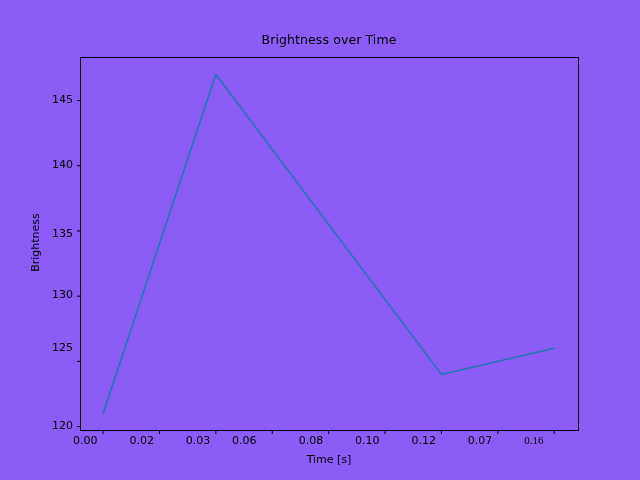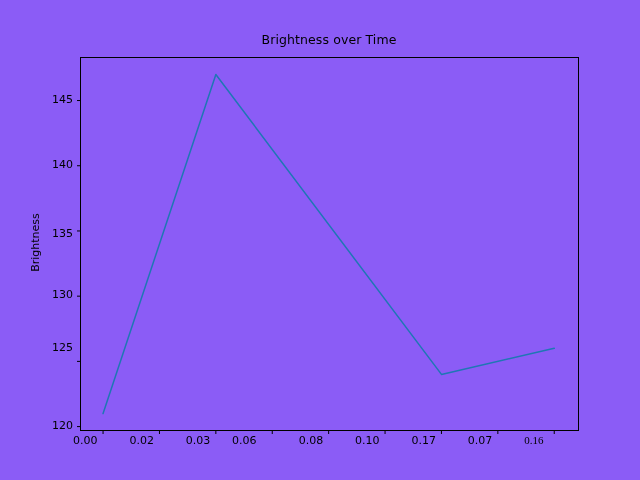--- a/index.html
+++ b/index.html
@@ -75,20 +75,21 @@
 </style>
 </head>
 <body>
 
 <div id="figure">
 
   <div class="chart-title">Brightness over Time</div>
 
   <div class="y-axis-label">Brightness</div>
 
+  <div class="x-axis-label">Time [s]</div>
 
   <svg class="plot" width="640" height="480">
 
     <g>
       <rect id="spine-rect" x="80.5" y="57.5" width="498" height="373" fill="none" stroke="#000000" stroke-width="1"></rect>
     </g>
 
     <g id="xticks-group">
         <line x1="103.059456398641" x2="103.059456398641" y1="430.5" y2="434" stroke="#000000" stroke-width="1"></line>
         <line x1="159.4580973952435" x2="159.4580973952435" y1="430.5" y2="434" stroke="#000000" stroke-width="1"></line>
@@ -114,21 +115,21 @@
     </g>
   </svg>
 
   <div id="xtick-labels">
       <div class="tick-label-x" style="left: 73.0595px;">0.00</div>
       <div class="tick-label-x" style="left: 129.458px;">0.02</div>
       <div class="tick-label-x" style="left: 185.857px;">0.03</div>
       <div class="tick-label-x" style="left: 232px;">0.06</div>
       <div class="tick-label-x" style="left: 298.654px;">0.08</div>
       <div class="tick-label-x" style="left: 355.053px;">0.10</div>
-      <div class="tick-label-x" style="left: 411.451px;">0.17</div>
+      <div class="tick-label-x" style="left: 411.451px;">0.12</div>
       <div class="tick-label-x" style="left: 467.85px;">0.07</div>
       <div class="tick-label-x" style="left: 524.249px; font-family: Liberation Serif, serif;">0.16</div>
     </div>
   <div id="ytick-labels">
       <div class="tick-label-y" style="top: 418.587px;">120</div>
       <div class="tick-label-y" style="top: 341px;">125</div>
       <div class="tick-label-y" style="top: 288.168px;">130</div>
       <div class="tick-label-y" style="top: 227px;">135</div>
       <div class="tick-label-y" style="top: 157.748px;">140</div>
       <div class="tick-label-y" style="top: 92.5385px;">145</div>

